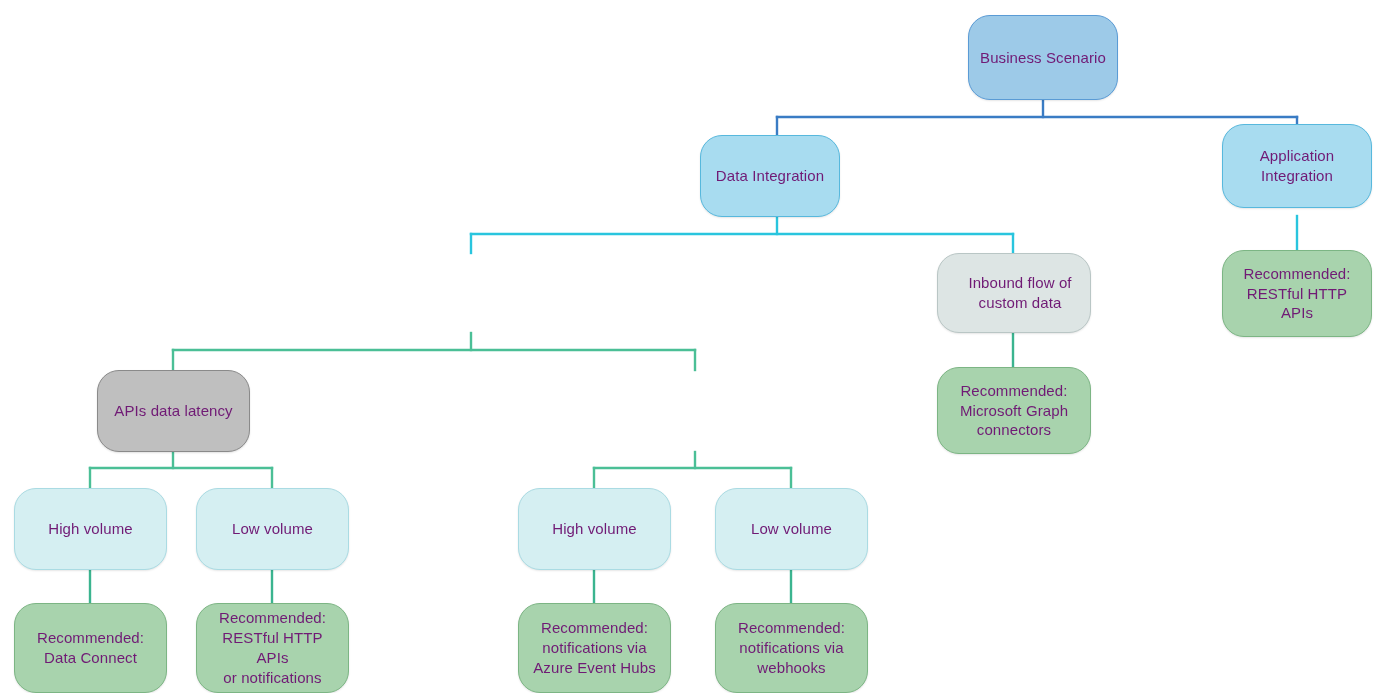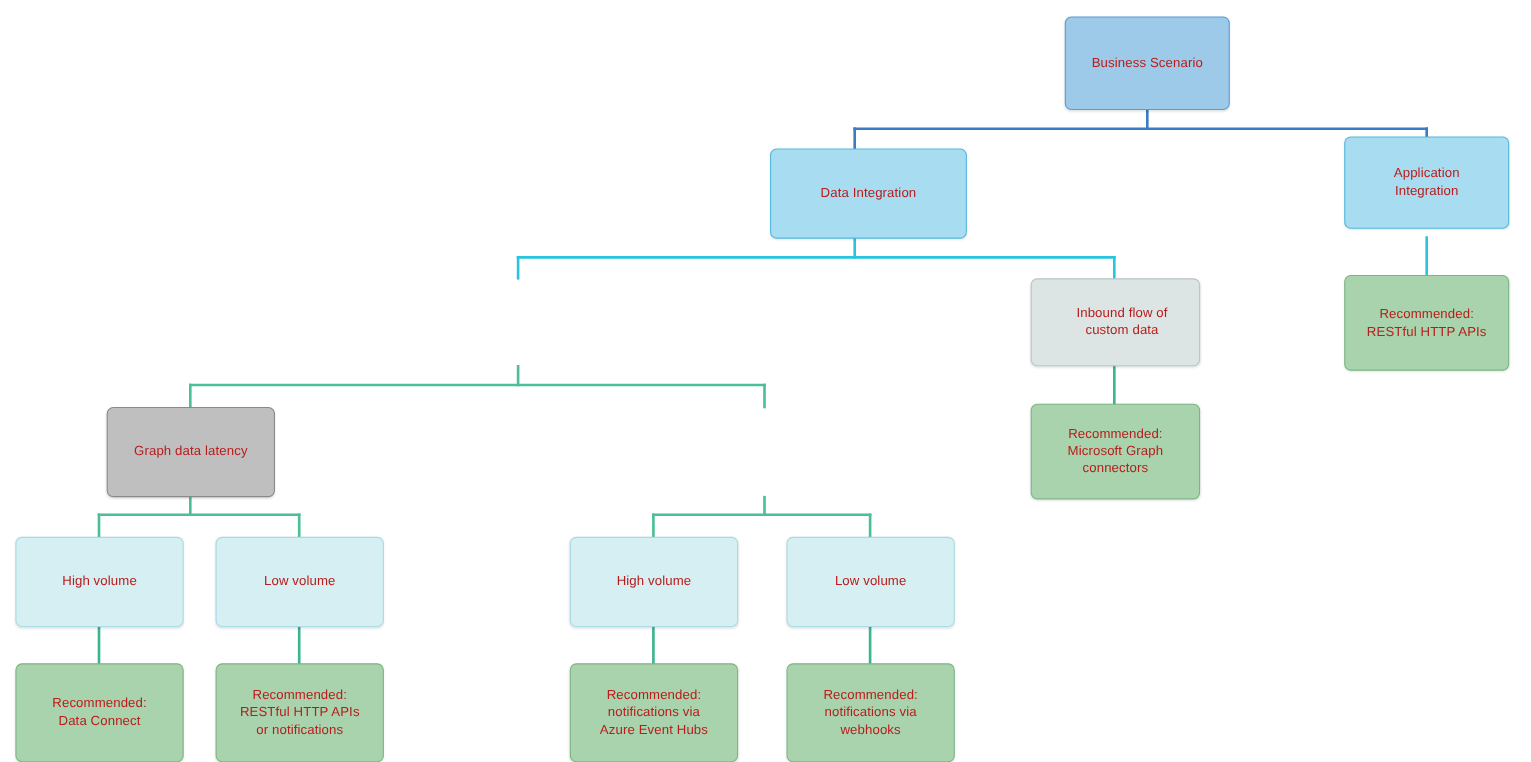--- a/index.html
+++ b/index.html
@@ -22,27 +22,27 @@
     position: absolute;
     left: 0;
     top: 0;
     width: 1392px;
     height: 693px;
     pointer-events: none;
   }
   .node {
     position: absolute;
     box-sizing: border-box;
-    border-radius: 6px;
+    border-radius: 22px;
     display: flex;
     align-items: center;
     justify-content: center;
     text-align: center;
-    color: #b91c1c;
-    font-size: 12px;
+    color: #701a75;
+    font-size: 15px;
     line-height: 1.32;
     letter-spacing: 0.1px;
     padding: 4px 8px;
     border-width: 1px;
     border-style: solid;
     z-index: 2;
   }
   .node .label {
     display: block;
     white-space: pre-line;
@@ -134,21 +134,21 @@
       <path d="M272 570 L272 603"></path>
       <path d="M594 570 L594 603"></path>
       <path d="M791 570 L791 603"></path>
     </g>
   </svg>
 
   <div class="node style-root" style="left:968px; top:15px; width:150px; height:85px;">
     <span class="label">Business Scenario</span>
   </div>
 
-  <div class="node style-branch" style="left:700px; top:135px; width:179px; height:82px;">
+  <div class="node style-branch" style="left:700px; top:135px; width:140px; height:82px;">
     <span class="label">Data Integration</span>
   </div>
 
   <div class="node style-branch" style="left:1222px; top:124px; width:150px; height:84px;">
     <span class="label">Application
 Integration</span>
   </div>
 
   <div class="node style-recommend" style="left:1222px; top:250px; width:150px; height:87px;">
     <span class="label">Recommended:
@@ -161,21 +161,21 @@
 custom data</span>
   </div>
 
   <div class="node style-recommend" style="left:937px; top:367px; width:154px; height:87px;">
     <span class="label">Recommended:
 Microsoft Graph
 connectors</span>
   </div>
 
   <div class="node style-latency" style="left:97px; top:370px; width:153px; height:82px;">
-    <span class="label">Graph data latency</span>
+    <span class="label">APIs data latency</span>
   </div>
 
 
   <div class="node style-volume" style="left:14px; top:488px; width:153px; height:82px;">
     <span class="label">High volume</span>
   </div>
 
   <div class="node style-volume" style="left:196px; top:488px; width:153px; height:82px;">
     <span class="label">Low volume</span>
   </div>

